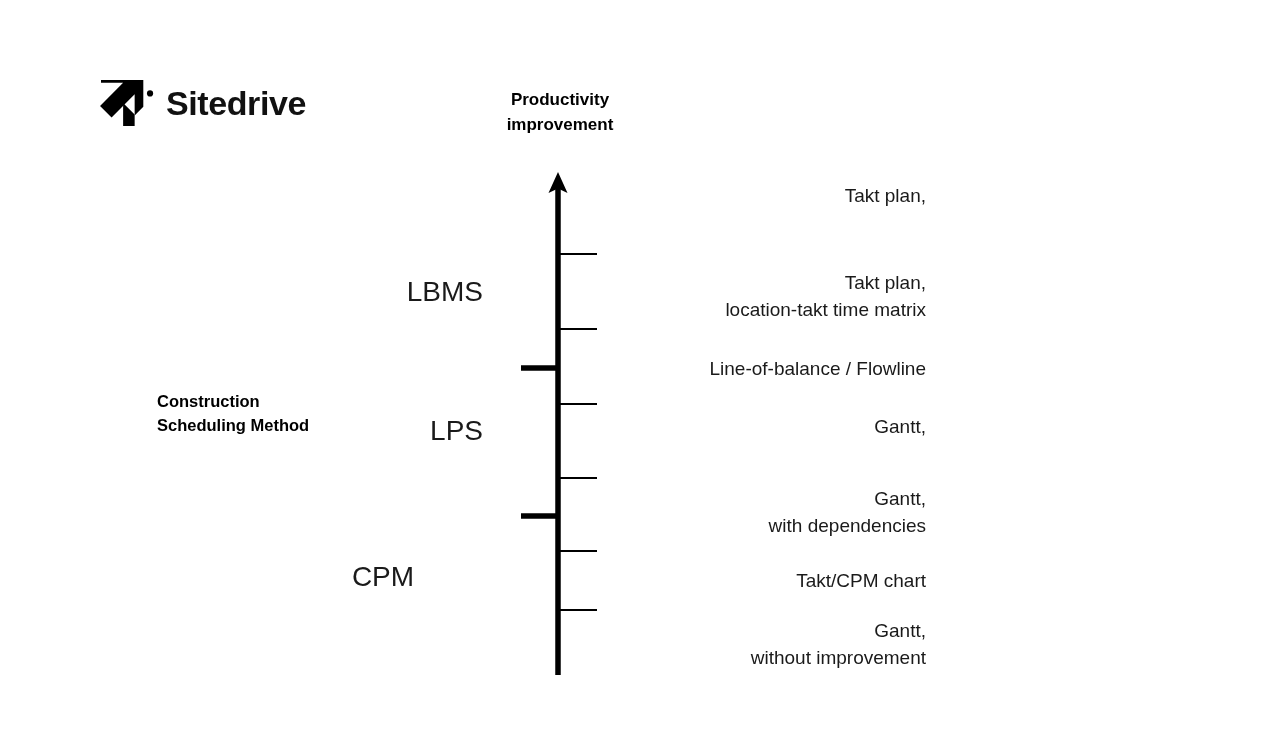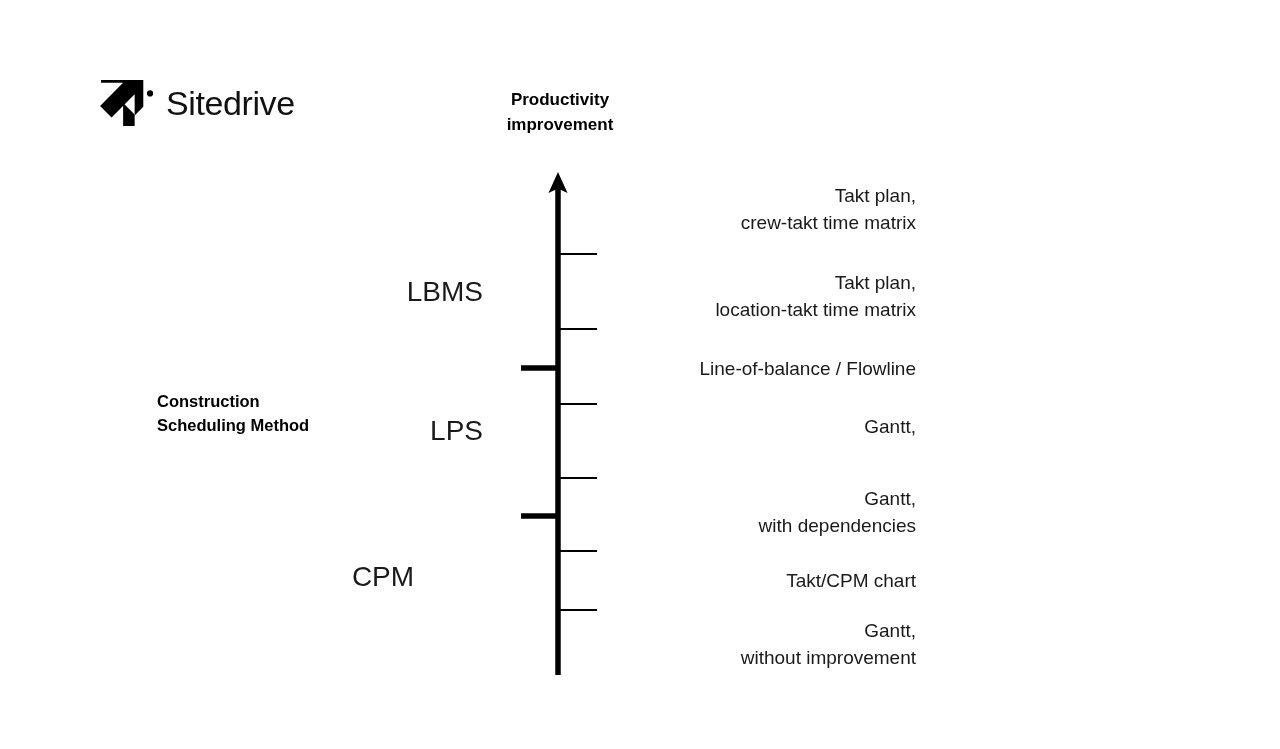--- a/index.html
+++ b/index.html
@@ -30,21 +30,21 @@
     align-items: center;
     gap: 12px;
   }
   .brand-mark {
     width: 56px;
     height: 50px;
     display: block;
   }
   .brand-name {
     font-size: 34px;
-    font-weight: 400;
+    font-weight: 700;
     letter-spacing: -0.4px;
     line-height: 1;
     color: #111111;
   }
 
   
   .axis-title {
     position: absolute;
     left: 455px;
     top: 88px;
@@ -95,21 +95,21 @@
     width: 200px;
     color: #1a1a1a;
   }
   .method-lbms { left: 283px; top: 258px; margin-top: 20px; }
   .method-lps  { left: 283px; top: 417px; }
   .method-cpm  { left: 283px; top: 563px; text-align: center; }
 
   
   .viz-label {
     position: absolute;
-    right: 364px;
+    right: 354px;
     width: 430px;
     text-align: right;
     font-size: 19px;
     line-height: 1.42;
     color: #1a1a1a;
   }
   .viz-label span { display: block; }
 
   .viz-0 { top: 183px; }
   .viz-1 { top: 270px; }
@@ -160,21 +160,20 @@
     <line x1="21" y1="208" x2="60" y2="208" stroke="#000000" stroke-width="5.5"></line>
     <line x1="21" y1="356" x2="60" y2="356" stroke="#000000" stroke-width="5.5"></line>
   </svg>
 
   <div class="method-label method-lbms">LBMS</div>
   <div class="method-label method-lps">LPS</div>
   <div class="method-label method-cpm">CPM</div>
 
   <div class="viz-label viz-0">
     <span>Takt plan,</span>
-    <span>crew-takt time matrix</span>
   </div>
 
   <div class="viz-label viz-1">
     <span>Takt plan,</span>
     <span>location-takt time matrix</span>
   </div>
 
   <div class="viz-label viz-2">
     <span>Line-of-balance / Flowline</span>
   </div>

